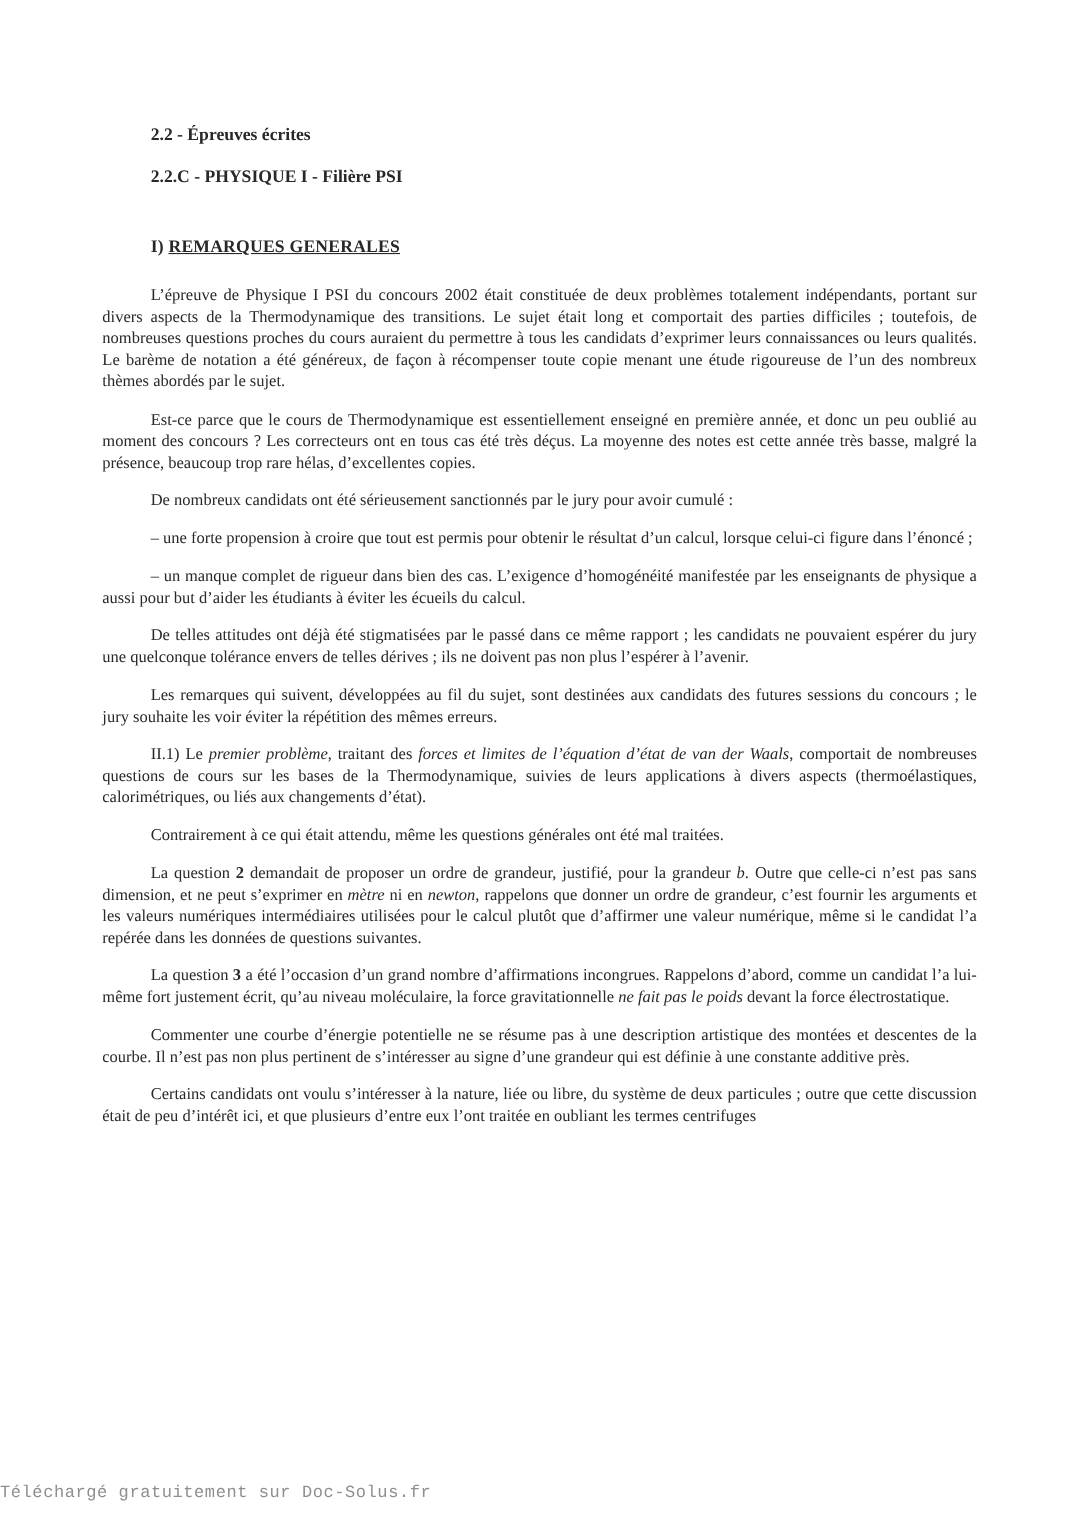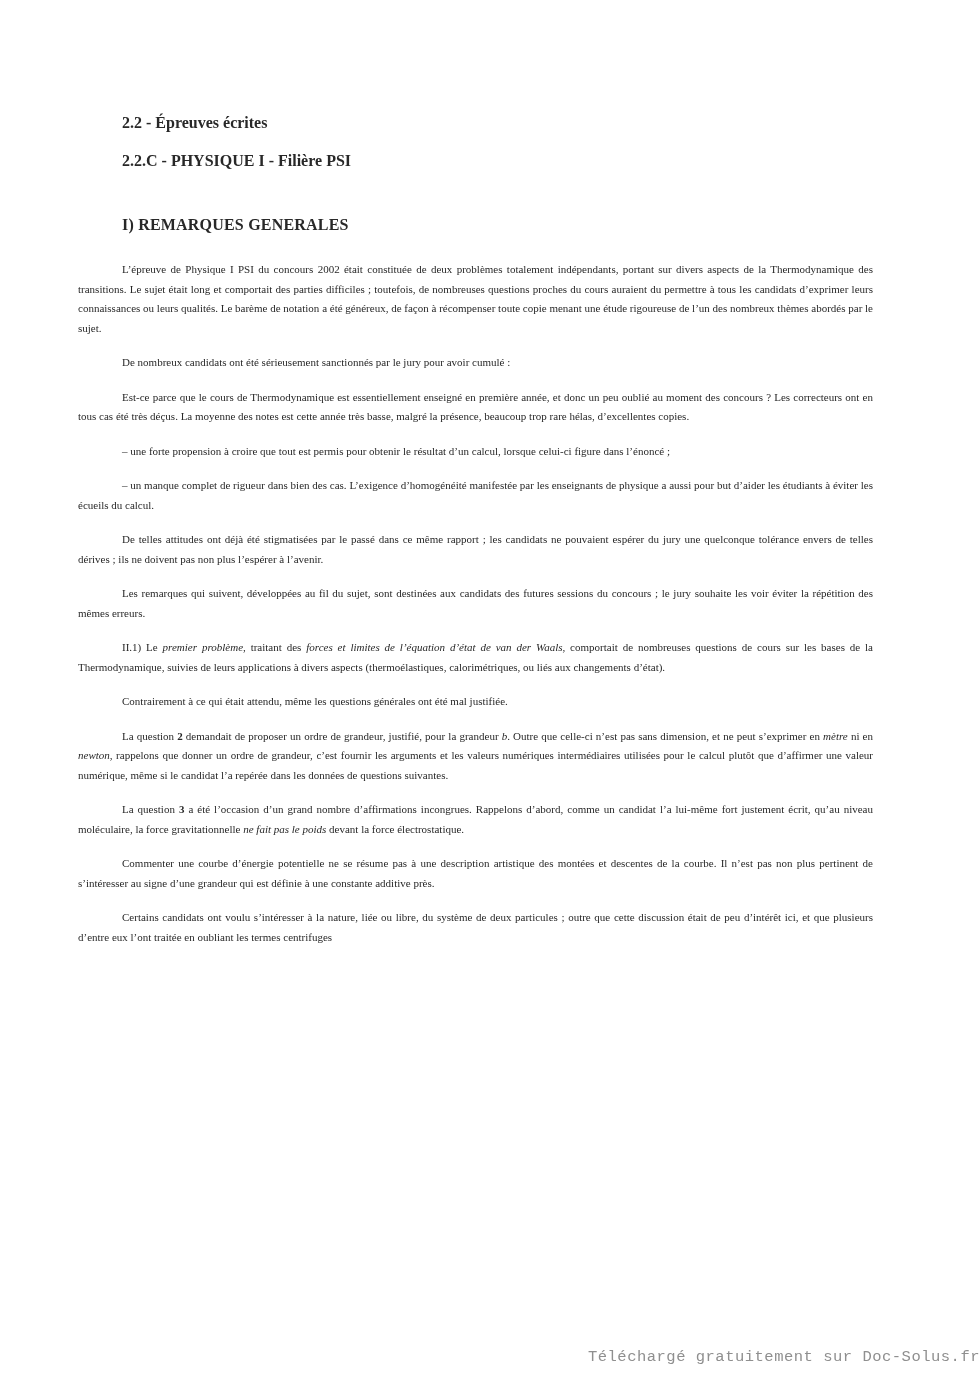--- a/index.html
+++ b/index.html
@@ -7,79 +7,79 @@
     position: relative;
     width: 980px;
     height: 1387px;
     background: var(--page-bg, #ffffff);
     overflow: hidden;
     font-family: "Liberation Serif", "DejaVu Serif", serif;
     color: var(--text-color, #282828);
   }
   .content {
     position: absolute;
-    left: 78px;
+    left: 93px;
     top: 112px;
     width: 795px;
   }
   .doc-header {
     font-weight: bold;
     font-size: 16px;
     line-height: 22px;
     margin: 0 0 0 44px;
   }
   .doc-header + .doc-header { margin-top: 16px; }
   .section-heading {
     font-weight: bold;
     font-size: 16px;
     line-height: 22px;
     margin: 42px 0 0 44px;
     letter-spacing: 0.2px;
   }
-  .section-heading .u { }
+  .section-heading .u { text-decoration: underline; }
   p.para {
-    font-size: 11px;
+    font-size: 15px;
     line-height: 19.5px;
     text-align: justify;
     text-indent: 44px;
     margin: 15px 0 0 0;
   }
   .section-heading + p.para { margin-top: 24px; }
   .para .b { font-weight: bold; }
   .para .i { font-style: italic; }
   .footer {
     position: absolute;
     left: 0;
     right: 0;
     top: 1348px;
-    text-align: right;
+    text-align: left;
     font-family: "Liberation Mono", "DejaVu Sans Mono", monospace;
     font-size: 15.5px;
     letter-spacing: 0.5px;
     color: var(--footer-color, #8f8f8f);
   }
 </style>
 </head>
 <body>
 
 <div class="page">
   <div class="content">
     <div class="doc-header">2.2 - Épreuves écrites</div>
     <div class="doc-header">2.2.C - PHYSIQUE I - Filière PSI</div>
     <div id="blocks">
         <div class="section-heading"><span>I) </span><span class="u">REMARQUES GENERALES</span></div>
         <p class="para"><span>L’épreuve de Physique I PSI du concours 2002 était constituée de deux problèmes totalement indépendants, portant sur divers aspects de la Thermodynamique des transitions. Le sujet était long et comportait des parties difficiles ; toutefois, de nombreuses questions proches du cours auraient du permettre à tous les candidats d’exprimer leurs connaissances ou leurs qualités. Le barème de notation a été généreux, de façon à récompenser toute copie menant une étude rigoureuse de l’un des nombreux thèmes abordés par le sujet.</span></p>
+        <p class="para"><span>Est-ce parce que le cours de Thermodynamique est essentiellement enseigné en première année, et donc un peu oublié au moment des concours ? Les correcteurs ont en tous cas été très déçus. La moyenne des notes est cette année très basse, malgré la présence, beaucoup trop rare hélas, d’excellentes copies.</span></p>
         <p class="para"><span>De nombreux candidats ont été sérieusement sanctionnés par le jury pour avoir cumulé :</span></p>
-        <p class="para"><span>Est-ce parce que le cours de Thermodynamique est essentiellement enseigné en première année, et donc un peu oublié au moment des concours ? Les correcteurs ont en tous cas été très déçus. La moyenne des notes est cette année très basse, malgré la présence, beaucoup trop rare hélas, d’excellentes copies.</span></p>
         <p class="para"><span>– une forte propension à croire que tout est permis pour obtenir le résultat d’un calcul, lorsque celui-ci figure dans l’énoncé ;</span></p>
         <p class="para"><span>– un manque complet de rigueur dans bien des cas. L’exigence d’homogénéité manifestée par les enseignants de physique a aussi pour but d’aider les étudiants à éviter les écueils du calcul.</span></p>
         <p class="para"><span>De telles attitudes ont déjà été stigmatisées par le passé dans ce même rapport ; les candidats ne pouvaient espérer du jury une quelconque tolérance envers de telles dérives ; ils ne doivent pas non plus l’espérer à l’avenir.</span></p>
         <p class="para"><span>Les remarques qui suivent, développées au fil du sujet, sont destinées aux candidats des futures sessions du concours ; le jury souhaite les voir éviter la répétition des mêmes erreurs.</span></p>
         <p class="para"><span>II.1) Le </span><span class="i">premier problème</span><span>, traitant des </span><span class="i">forces et limites de l’équation d’état de van der Waals</span><span>, comportait de nombreuses questions de cours sur les bases de la Thermodynamique, suivies de leurs applications à divers aspects (thermoélastiques, calorimétriques, ou liés aux changements d’état).</span></p>
-        <p class="para"><span>Contrairement à ce qui était attendu, même les questions générales ont été mal justifiée.</span></p>
+        <p class="para"><span>Contrairement à ce qui était attendu, même les questions générales ont été mal traitées.</span></p>
         <p class="para"><span>La question </span><span class="b">2</span><span> demandait de proposer un ordre de grandeur, justifié, pour la grandeur </span><span class="i">b</span><span>. Outre que celle-ci n’est pas sans dimension, et ne peut s’exprimer en </span><span class="i">mètre</span><span> ni en </span><span class="i">newton</span><span>, rappelons que donner un ordre de grandeur, c’est fournir les arguments et les valeurs numériques intermédiaires utilisées pour le calcul plutôt que d’affirmer une valeur numérique, même si le candidat l’a repérée dans les données de questions suivantes.</span></p>
         <p class="para"><span>La question </span><span class="b">3</span><span> a été l’occasion d’un grand nombre d’affirmations incongrues. Rappelons d’abord, comme un candidat l’a lui-même fort justement écrit, qu’au niveau moléculaire, la force gravitationnelle </span><span class="i">ne fait pas le poids</span><span> devant la force électrostatique.</span></p>
         <p class="para"><span>Commenter une courbe d’énergie potentielle ne se résume pas à une description artistique des montées et descentes de la courbe. Il n’est pas non plus pertinent de s’intéresser au signe d’une grandeur qui est définie à une constante additive près.</span></p>
         <p class="para"><span>Certains candidats ont voulu s’intéresser à la nature, liée ou libre, du système de deux particules ; outre que cette discussion était de peu d’intérêt ici, et que plusieurs d’entre eux l’ont traitée en oubliant les termes centrifuges</span></p>
       </div>
   </div>
   <div class="footer">Téléchargé gratuitement sur Doc-Solus.fr</div>
 </div>
 
 </body></html>

